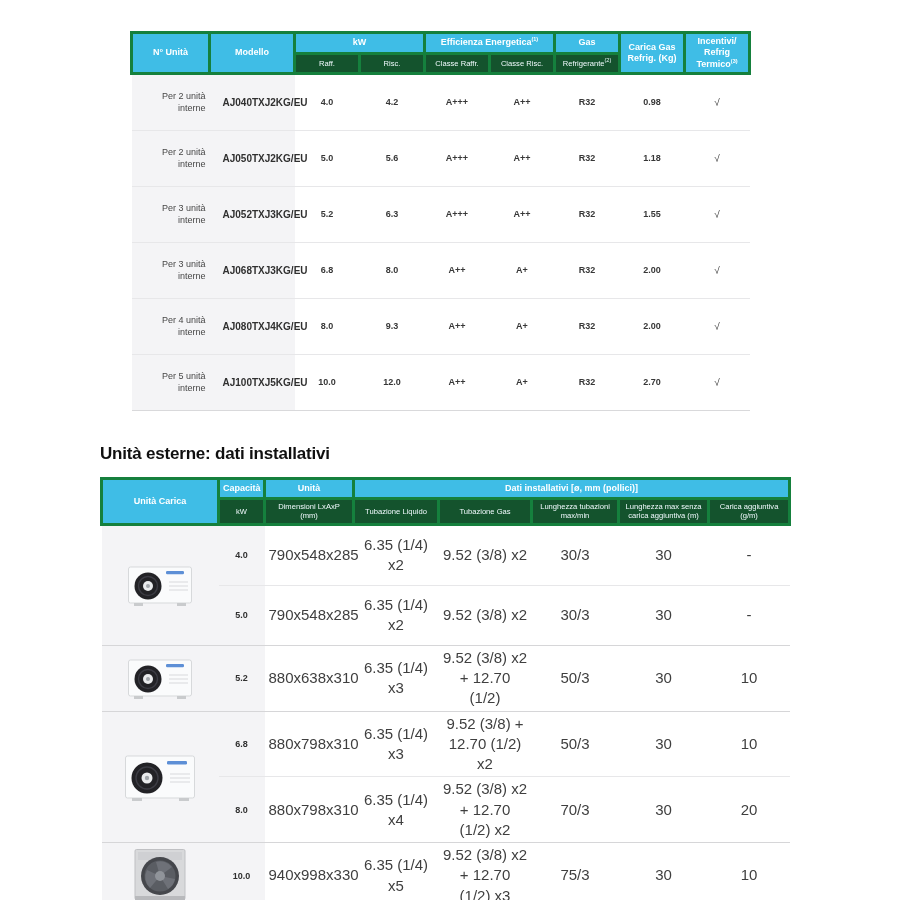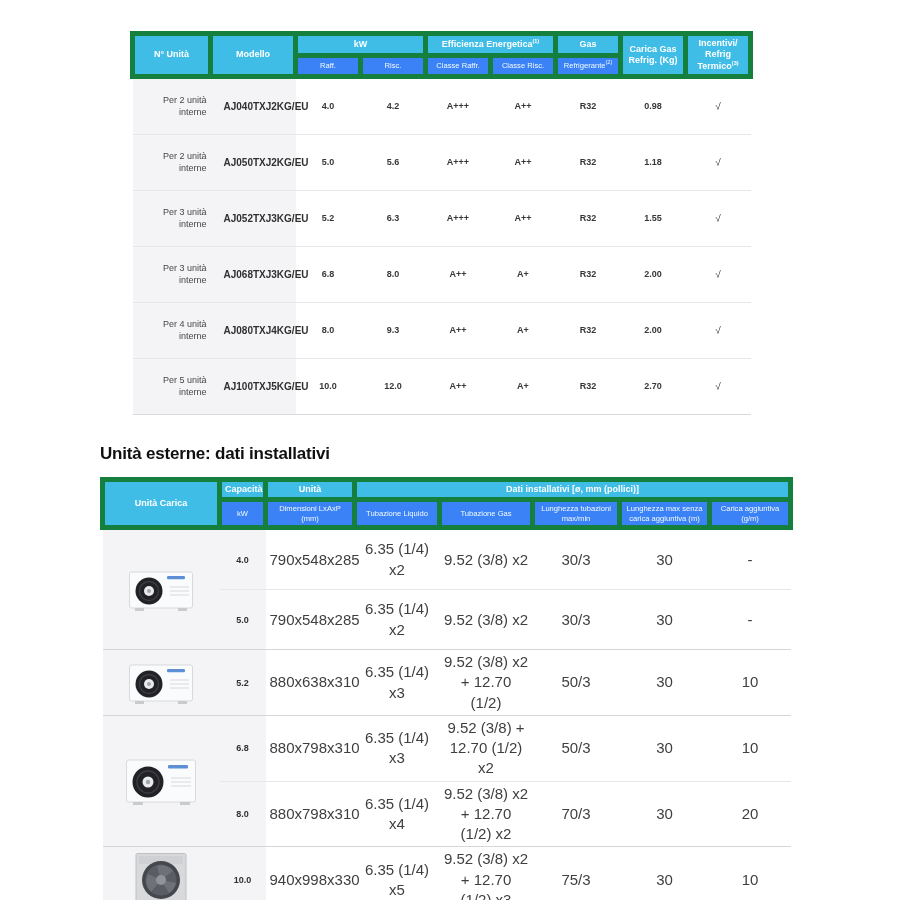--- a/index.html
+++ b/index.html
@@ -8,22 +8,22 @@
 
   .section-title{font-size:17px;font-weight:bold;color:#101010;margin:0 0 13px 0;letter-spacing:-0.2px;}
 
   .spec-section{position:absolute;left:130px;top:31px;width:618px;}
   .install-section{position:absolute;left:100px;top:444px;width:688px;}
 
   table{border-collapse:collapse;table-layout:fixed;width:100%;}
 
   
   th{background:#3fbde6;color:#ffffff;font-weight:bold;font-size:9px;
-     border:5px solid #15803d;padding:2px 3px;text-align:center;vertical-align:middle;line-height:1.25;}
-  tr.subhead th{background:#3b82f6;font-weight:normal;font-size:7.6px;color:#f2fbff;}
+     border:3px solid #15803d;padding:2px 3px;text-align:center;vertical-align:middle;line-height:1.25;}
+  tr.subhead th{background:#14532d;font-weight:normal;font-size:7.6px;color:#f2fbff;}
   thead tr.mainhead{height:17px;}
   thead tr.subhead{height:17px;}
   .install-table thead tr.mainhead{height:20px;}
   .install-table thead tr.subhead{height:22px;}
   th sup{font-size:5.5px;vertical-align:super;line-height:0;}
 
   
   td{font-size:9px;color:#3c3c3c;text-align:center;vertical-align:middle;
      border-bottom:1px solid #e7e7e9;padding:2px 4px;background:#ffffff;line-height:1.35;}
   .spec-table td{height:51px;font-weight:bold;color:#373737;}

